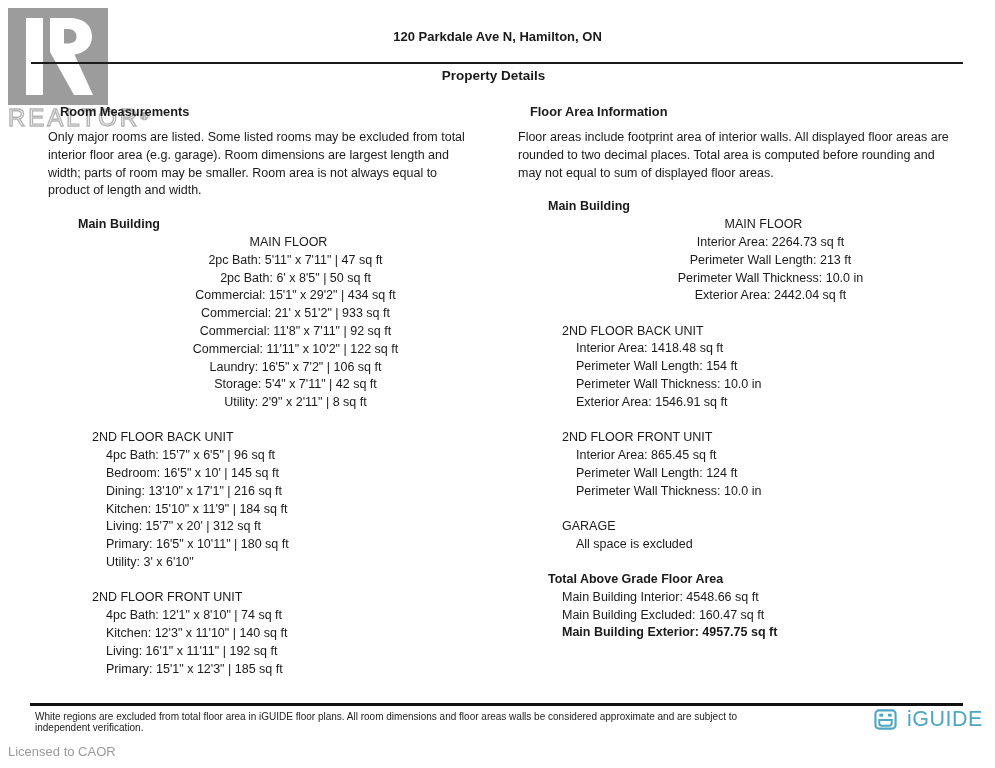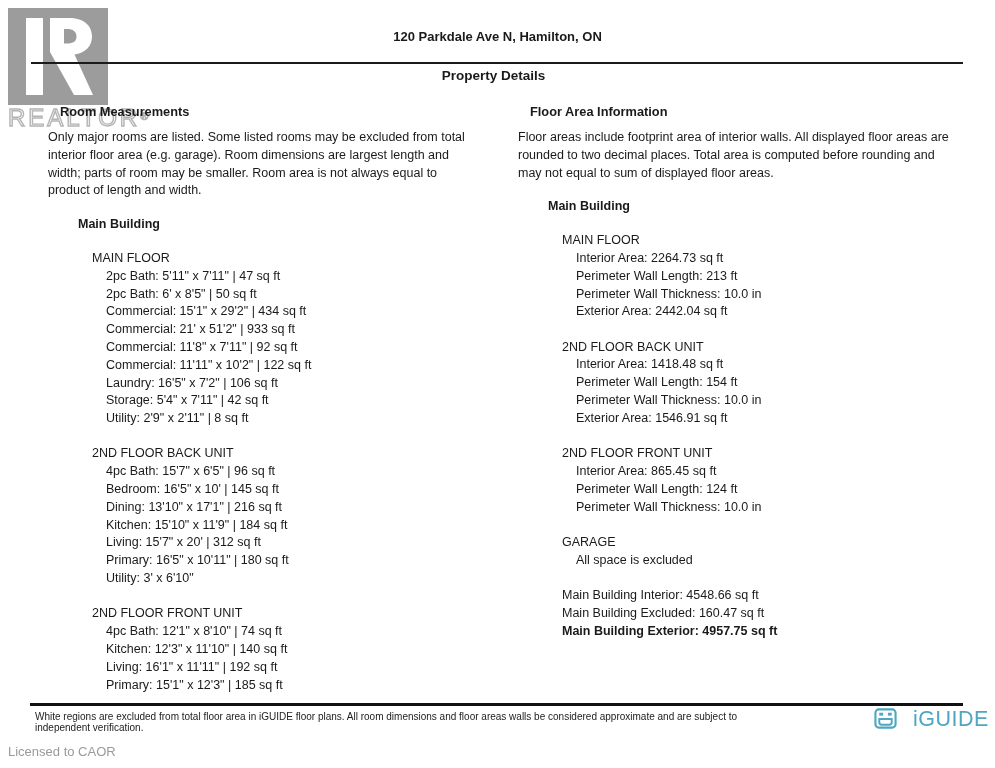--- a/index.html
+++ b/index.html
@@ -29,36 +29,36 @@
     font-size:13.5px;font-weight:bold;z-index:2;
   }
   
   .col{position:absolute;top:103px;font-size:12.5px;line-height:17.8px;z-index:2;}
   .col-left{left:40px;width:445px;}
   .col-right{left:510px;width:455px;}
   .col h2{font-size:12.8px;font-weight:bold;margin:0 0 1px 0;line-height:18px;padding-left:20px;}
   .col .desc{margin:8px;}
   .building-head{font-weight:bold;margin:16px 0 0 38px;}
   .floor-section{margin:17.5px 0 0 52px;}
-  .floor-section.first{margin-top:16px;}
+  .floor-section.first{margin-top:0;text-align:center;}
   .floor-section .sec-name{margin:0;}
   .floor-section .line{margin-left:14px;}
   .total-block{margin:17.5px 0 0 38px;}
   .total-block .total-head{font-weight:bold;}
   .total-block .line{margin-left:14px;}
   .bold{font-weight:bold;}
   
   .footer-rule{position:absolute;left:30px;right:32px;top:703px;height:3px;background:#111;z-index:2;}
   .footer-text{
     position:absolute;left:35px;top:711px;width:730px;
     font-size:10px;color:#222;z-index:2;
   }
   .iguide{
     position:absolute;left:874px;top:707px;height:24px;z-index:2;
-    display:flex;align-items:flex-start;gap:16px;cursor:pointer;
+    display:flex;align-items:center;gap:10px;cursor:pointer;
   }
   .iguide .brand-text{
     font-size:21.5px;letter-spacing:0.5px;font-weight:400;
     font-family:"Liberation Sans",sans-serif;
   }
   .license{
     position:absolute;left:8px;top:744px;font-size:13px;color:#9a9a9a;z-index:2;
   }
 </style>
 </head>
@@ -138,20 +138,21 @@
         <div class="line">Interior Area: 865.45 sq ft</div>
         <div class="line">Perimeter Wall Length: 124 ft</div>
         <div class="line">Perimeter Wall Thickness: 10.0 in</div>
       </div>
       <div class="floor-section">
         <div class="sec-name">GARAGE</div>
         <div class="line">All space is excluded</div>
       </div>
     </div>
   <div class="total-block">
+    <div class="total-head">Total Above Grade Floor Area</div>
     <div id="total-lines">
         <div class="line">Main Building Interior: 4548.66 sq ft</div>
         <div class="line">Main Building Excluded: 160.47 sq ft</div>
         <div class="line bold">Main Building Exterior: 4957.75 sq ft</div>
       </div>
   </div>
 </div>
 
 <div class="footer-rule"></div>
 <div class="footer-text">White regions are excluded from total floor area in iGUIDE floor plans. All room dimensions and floor areas walls be considered approximate and are subject to independent verification.</div>

